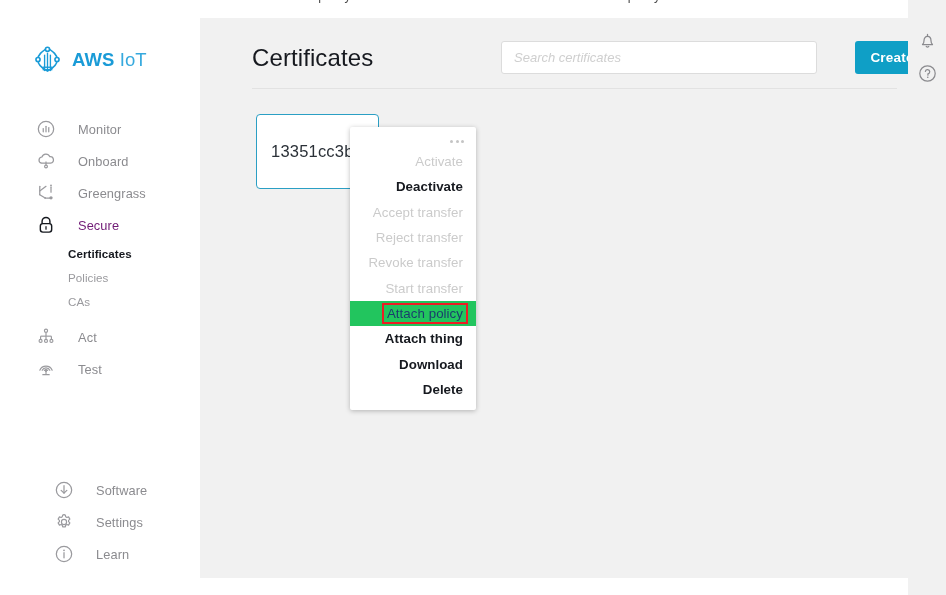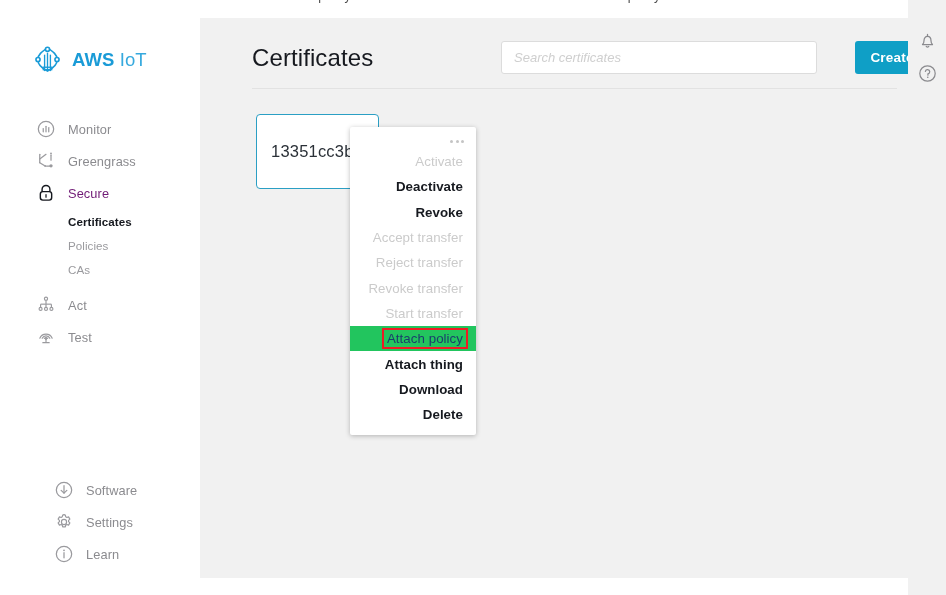--- a/index.html
+++ b/index.html
@@ -44,21 +44,21 @@
   .brand-text {
     font-size: 18.5px; color: #1a9bd7; letter-spacing: .1px;
     font-family: "Liberation Sans", sans-serif;
   }
   .brand-text b { font-weight: 700; color: #1a9bd7; }
   .brand-text span { font-weight: 400; color: #36a9de; }
 
   .nav { position: absolute; left: 0; top: 113px; width: 200px; }
   .nav-item {
     display: flex; align-items: center;
-    height: 32px; padding-left: 36px; gap: 12px;
+    height: 32px; padding-left: 36px; gap: 22px;
     cursor: pointer;
   }
   .nav-icon { width: 20px; height: 20px; flex: 0 0 20px; display: block; }
   .nav-label {
     font-size: 12.8px; color: #8b8b8f; letter-spacing: .1px;
     white-space: nowrap;
   }
   .nav-item.active .nav-label { color: #701a75; font-weight: 400; }
   .sub-item {
     display: flex; align-items: center;
@@ -226,20 +226,28 @@
           <circle cx="12" cy="12" r="9.2" fill="none" stroke="#9a9a9e" stroke-width="1.5"></circle>
           <g stroke="#9a9a9e" stroke-width="1.5" stroke-linecap="round">
             <line x1="8.7" y1="15.3" x2="8.7" y2="11.5"></line>
             <line x1="12" y1="15.3" x2="12" y2="8.8"></line>
             <line x1="15.3" y1="15.3" x2="15.3" y2="10.3"></line>
           </g>
         </svg>
         <div class="nav-label">Monitor</div>
       </div>
 
+      <div class="nav-item">
+        <svg class="nav-icon" viewBox="0 0 24 24">
+          <path d="M6.5 14.5 a3.7 3.7 0 0 1 .6 -7.3 a5 5 0 0 1 9.4 -.5 a3.9 3.9 0 0 1 1 7.8 H7" fill="none" stroke="#9a9a9e" stroke-width="1.5" stroke-linecap="round"></path>
+          <line x1="12" y1="12.5" x2="12" y2="17" stroke="#9a9a9e" stroke-width="1.4"></line>
+          <circle cx="12" cy="18.6" r="1.7" fill="none" stroke="#9a9a9e" stroke-width="1.4"></circle>
+        </svg>
+        <div class="nav-label">Onboard</div>
+      </div>
 
 
       <div class="nav-item">
         <svg class="nav-icon" viewBox="0 0 24 24">
           <g stroke="#9a9a9e" stroke-width="1.5" stroke-linecap="round" fill="none">
             <line x1="4.5" y1="4" x2="4.5" y2="14"></line>
             <line x1="4.5" y1="9.5" x2="12" y2="4"></line>
             <line x1="4.5" y1="14" x2="10" y2="17.5"></line>
             <line x1="12.5" y1="18" x2="17" y2="18"></line>
             <line x1="18" y1="5" x2="18" y2="11"></line>
@@ -351,23 +359,20 @@
         <i></i>
         <i></i>
         <i></i>
       </div>
 
       <div class="menu-item disabled">
         <span>Activate</span>
       </div>
       <div class="menu-item">
         <span>Deactivate</span>
-      </div>
-      <div class="menu-item">
-        <span>Revoke</span>
       </div>
       <div class="menu-item disabled">
         <span>Accept transfer</span>
       </div>
       <div class="menu-item disabled">
         <span>Reject transfer</span>
       </div>
       <div class="menu-item disabled">
         <span>Revoke transfer</span>
       </div>

